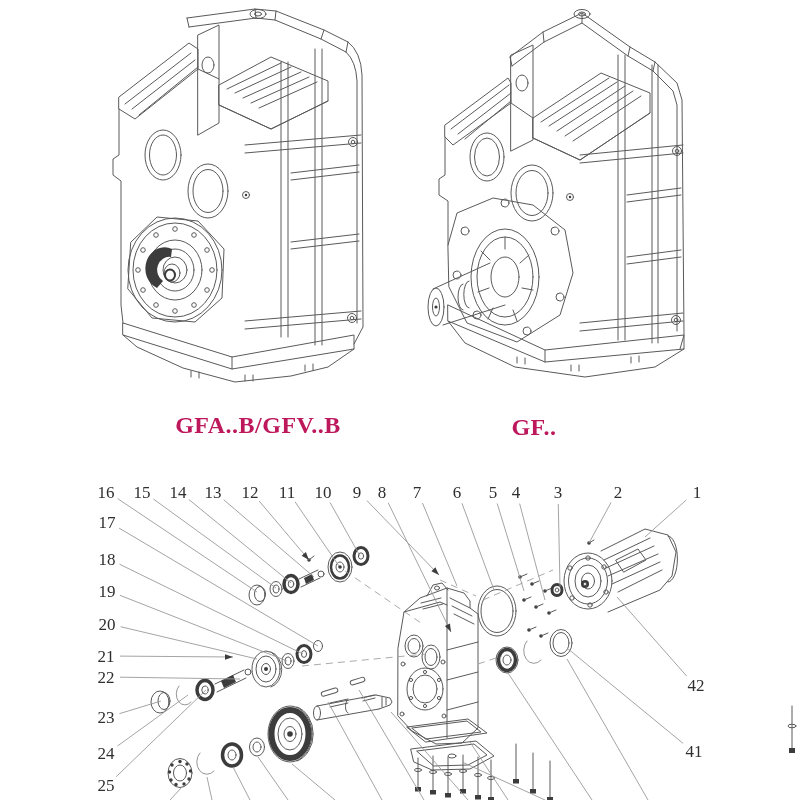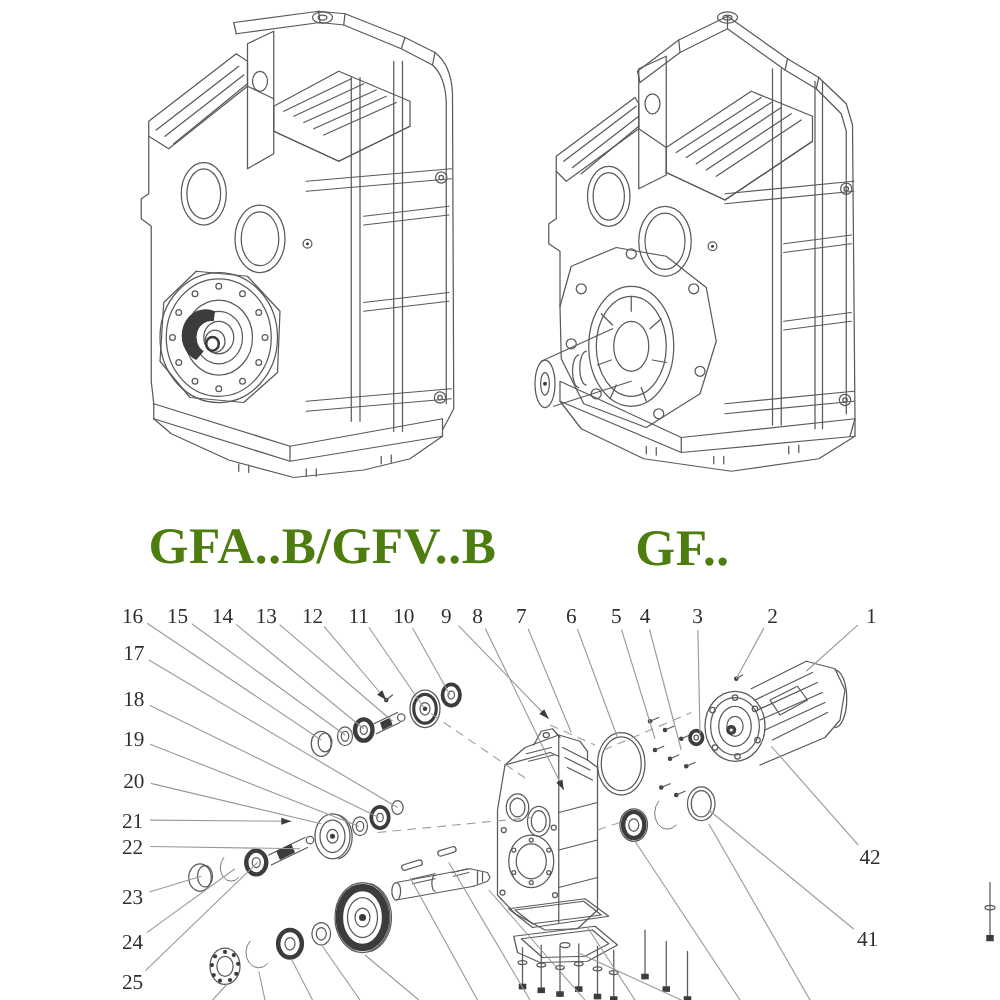--- a/index.html
+++ b/index.html
@@ -8,21 +8,21 @@
   svg{position:absolute;display:block;}
   .ln{stroke:#5a5a5a;stroke-width:1;fill:none;stroke-linejoin:round;stroke-linecap:round;}
   .lt{stroke:#7a7a7a;stroke-width:.8;fill:none;}
   .dk{fill:#3c3c3c;stroke:none;}
   .dkr{stroke:#3c3c3c;fill:none;}
   .wfill{fill:#fff;}
   .leader{stroke:#9a9a9a;stroke-width:.9;fill:none;}
   .dash{stroke:#9f9f9f;stroke-width:.9;fill:none;stroke-dasharray:7 5;}
   .num{font-family:"Liberation Serif", serif;font-size:17px;fill:#2f2f2f;text-anchor:middle;}
   .caption{position:absolute;font-family:"Liberation Serif", serif;font-weight:bold;
-           color:#4d7c0f;font-size:41px;letter-spacing:.5px;text-align:center;white-space:nowrap;}
+           color:#be185d;font-size:24px;letter-spacing:.5px;text-align:center;white-space:nowrap;}
 </style>
 </head>
 <body>
 
 <div id="stage">
 
   <svg style="left:95px;top:5px;" width="310" height="390" viewBox="0 0 310 390">
     <g class="ln">
 
       <g>
@@ -174,21 +174,21 @@
       </g>
       <g>
         <path d="M43,300 L140,345 L279,330 L279,344 L250,362 L180,372 L110,362 L60,338 L43,316 Z"></path>
         <path d="M43,316 L140,357 L279,344 M140,345 L140,357"></path>
         <path d="M112,352 L112,358 M120,353 L120,359 M166,360 L166,366 M174,360 L174,366 M226,352 L226,358 M234,351 L234,357"></path>
       </g>
     </g>
   </svg>
 
   <div class="caption" style="left:98px;top:412px;width:320px;">GFA..B/GFV..B</div>
-  <div class="caption" style="left:436px;top:414px;width:220px;">GF..</div>
+  <div class="caption" style="left:424px;top:414px;width:220px;">GF..</div>
 
   <svg id="exploded-svg" style="left:0;top:0;" width="800" height="800" viewBox="0 0 800 800">
 
     <g class="ln">
 
       <g>
         <ellipse cx="257" cy="595" rx="8" ry="10"></ellipse>
         <ellipse cx="260" cy="594" rx="5.5" ry="7.5"></ellipse>
         <ellipse cx="276" cy="589" rx="6" ry="7.5"></ellipse>
           <ellipse cx="276" cy="589" rx="3" ry="4"></ellipse>

